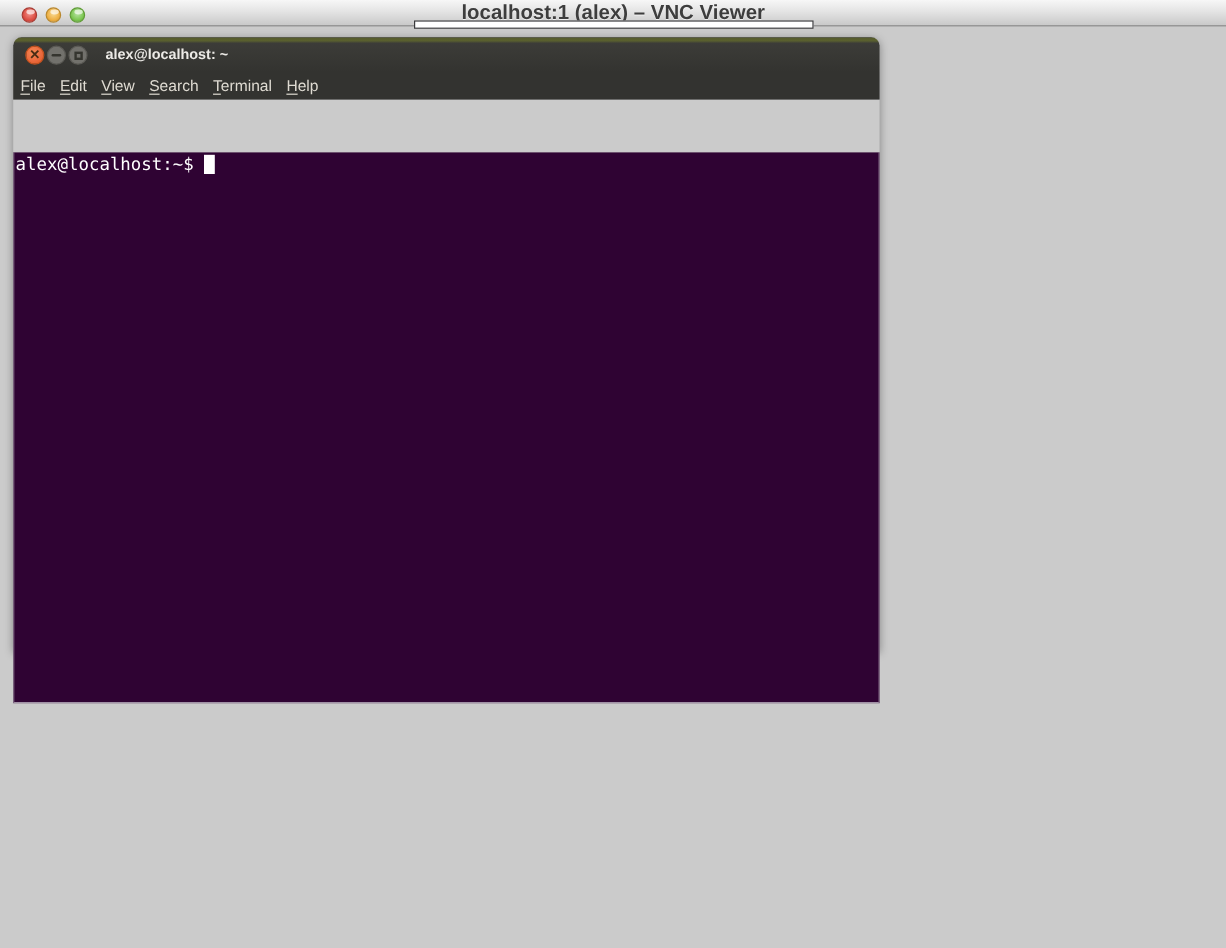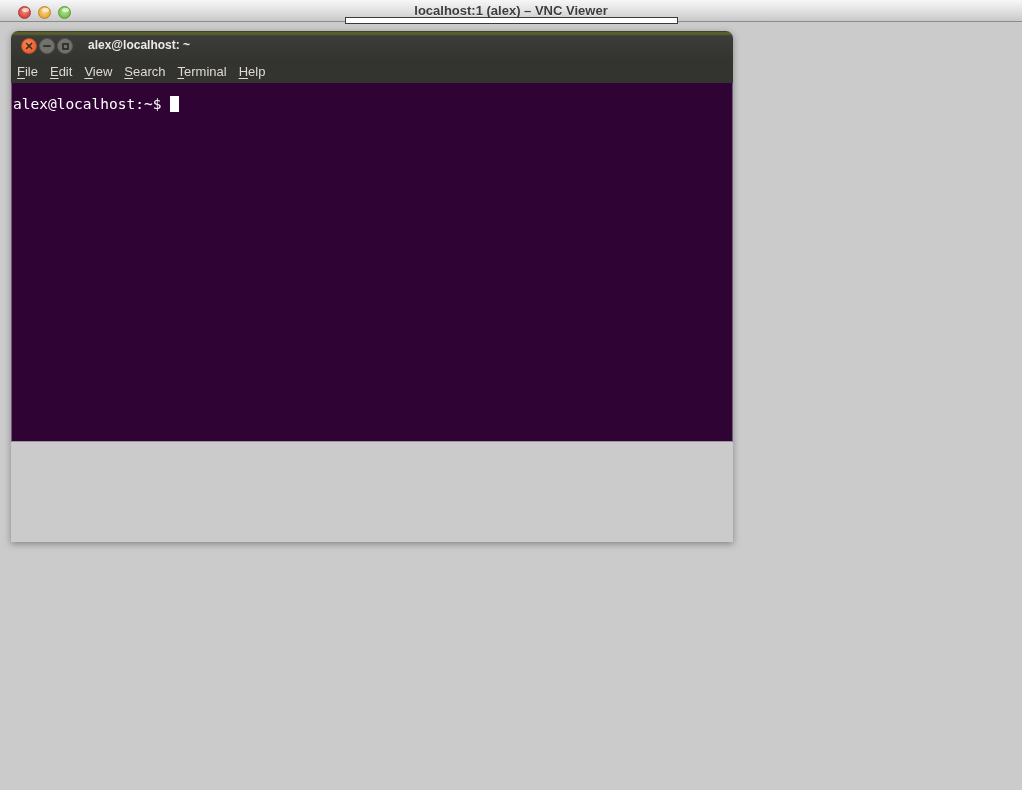--- a/index.html
+++ b/index.html
@@ -16,21 +16,21 @@
     position: absolute; left: 0; top: 0;
     width: 1022px; height: 22px;
     background: linear-gradient(to bottom, #f7f7f7 0%, #e4e4e4 45%, #c9c9c9 100%);
     border-bottom: 1px solid #8b8b8b;
     z-index: 2;
   }
   .macos-title {
     position: absolute; left: 0; right: 0; top: 0;
     height: 22px; line-height: 21px;
     text-align: center;
-    font-size: 13px; font-weight: bold; color: #3d3d3d;
+    font-size: 17px; font-weight: bold; color: #3d3d3d;
     text-shadow: 0 1px 0 rgba(255,255,255,0.6);
   }
   .traffic-lights {
     position: absolute; left: 18px; top: 5.5px;
     display: flex; gap: 7px; z-index: 3;
   }
   .tl {
     width: 13px; height: 13px; border-radius: 50%;
     position: relative;
   }
@@ -105,26 +105,27 @@
     font-size: 13px; color: #dfdbd2;
     padding: 0 6px;
     line-height: 23px;
     cursor: default;
   }
   .menu-item u {
     text-decoration: underline;
     text-underline-offset: 2px;
   }
   .tw-body {
-    height: 359px;
+    height: 459px;
     background: #2f0333;
     border-left: 1px solid rgba(170,160,175,0.55);
     border-right: 1px solid rgba(170,160,175,0.55);
     border-bottom: 1px solid rgba(190,182,195,0.8);
-    padding: 12px 0 0 1px;
+    padding: 2px 0 0 1px;
+    margin-top: 44px;
   }
   .prompt-row {
     font-family: "DejaVu Sans Mono", monospace;
     font-size: 14.5px; line-height: 18px;
     color: #ffffff;
     white-space: pre;
   }
   .terminal-cursor {
     display: inline-block;
     width: 9px; height: 16px;

